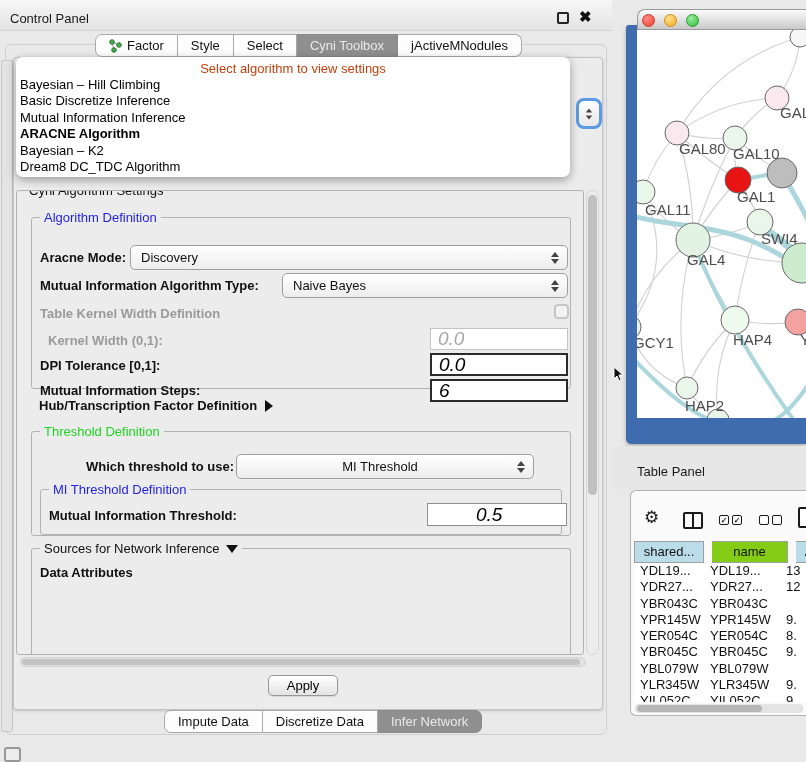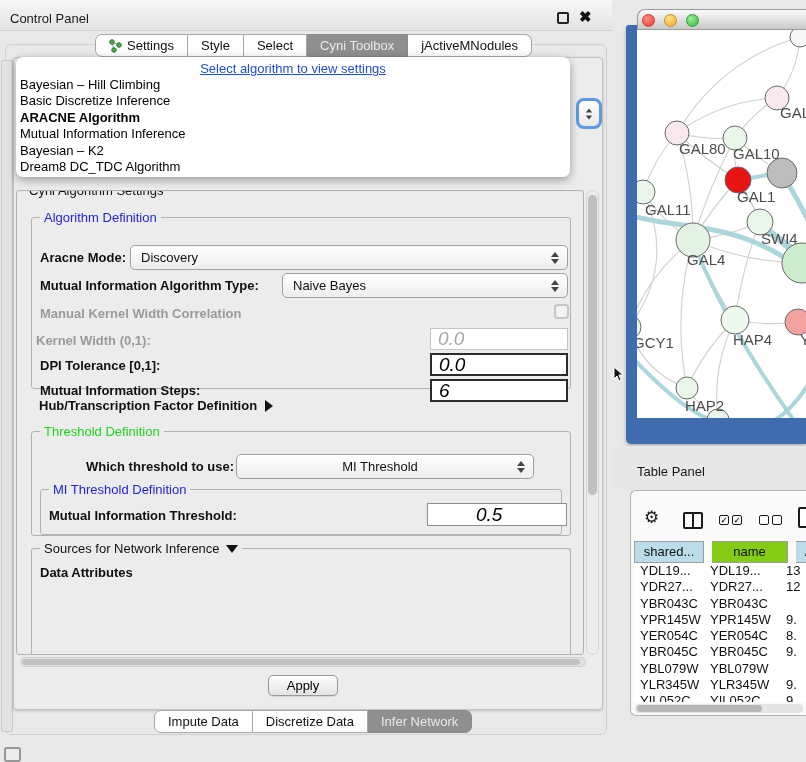--- a/index.html
+++ b/index.html
@@ -16,21 +16,21 @@
   .outer-border { position:absolute; left:5px; top:44px; width:602px; height:691px; border:1px solid #d0d0d0; border-radius:6px; }
   .left-strip { position:absolute; left:1px; top:60px; width:12px; height:672px; background:#e3e3e3; border:1px solid #c8c8c8; border-radius:2px; }
 
   
   .tabbar { position:absolute; display:flex; }
   .tab { height:23px; line-height:22px; padding:0 13px; background:#fdfdfd; border:1px solid #a8a8a8; border-left:none; font-size:13px; color:#111; display:flex; align-items:center; gap:5px; }
   .tab:first-child { border-left:1px solid #a8a8a8; border-radius:7px 0 0 7px; }
   .tab:last-child { border-radius:0 7px 7px 0; }
   .tab.selected { background:#8f8f8f; color:#e9e9e9; border-color:#8a8a8a; }
   #top-tabs { left:95px; top:34px; }
-  #bottom-tabs { left:154px; top:710px; }
+  #bottom-tabs { left:164px; top:710px; }
 
   .inner-panel { position:absolute; left:13px; top:57px; width:590px; height:653px; background:#ececec; border:1px solid #c3c3c3; border-radius:4px; box-shadow:0 1px 3px rgba(0,0,0,.18); }
 
   
   .groupbox { position:absolute; border:1px solid #b2b2b2; border-radius:3px; }
   .grouptitle { position:absolute; top:-8px; left:8px; background:#ececec; padding:0 4px; font-size:13px; white-space:nowrap; }
   .t-blue { color:#2323e0; }
   .t-green { color:#1fd41f; }
 
   .lbl { position:absolute; font-size:13px; font-weight:bold; color:#101010; white-space:nowrap; }
@@ -54,21 +54,21 @@
 
   .hscroll { position:absolute; background:#e2e2e2; border:1px solid #d0d0d0; border-radius:5px; }
   .hscroll .thumb { position:absolute; top:1px; bottom:1px; background:#c2c2c2; border-radius:4px; }
   .vscroll { position:absolute; left:586px; top:190px; width:13px; height:465px; background:#ececec; border:1px solid #d6d6d6; border-radius:6px; }
   .vscroll .thumb { position:absolute; left:1px; top:4px; width:9px; height:300px; background:#c0c0c0; border-radius:5px; }
 
   .apply-btn { position:absolute; left:268px; top:675px; width:70px; height:21px; background:linear-gradient(#ffffff,#e3e3e3); border:1px solid #979797; border-radius:5px; font-size:13px; text-align:center; line-height:19px; box-shadow:0 1px 1px rgba(0,0,0,.1); }
 
   
   .popup { position:absolute; left:16px; top:57px; width:554px; height:120px; background:#fff; border-radius:7px; box-shadow:0 3px 10px rgba(0,0,0,.35); z-index:50; overflow:hidden; }
-  .popup .prompt { text-align:center; color:#1d4ed8; font-size:13px; margin-top:4px; height:16px;text-decoration:underline; }
+  .popup .prompt { text-align:center; color:#c2410c; font-size:13px; margin-top:4px; height:16px; }
   .popup .opt { height:16.4px; line-height:16.4px; padding-left:4px; font-size:13px; color:#000; white-space:nowrap; }
   .popup .opt.bold { font-weight:bold; }
   .focus-frag { position:absolute; left:576px; top:98px; width:26px; height:31px; border:3px solid #5b9ae2; border-radius:8px; background:linear-gradient(#fff,#e8e8e8); z-index:4; display:flex; align-items:center; justify-content:center; flex-direction:column; gap:2px; }
 
   
   .net-blue { position:absolute; left:626px; top:25px; width:180px; height:419px; background:#3e6cae; border-radius:3px 0 0 5px; box-shadow:0 2px 4px rgba(0,0,0,.25); }
   .net-titlebar { position:absolute; left:637px; top:9px; width:169px; height:21px; background:linear-gradient(#fbfbfb,#c9c9c9); border:1px solid #9b9b9b; border-right:none; border-radius:8px 0 0 0; }
   .tl { position:absolute; top:4px; width:13px; height:13px; border-radius:50%; }
   .net-canvas { position:absolute; left:637px; top:30px; width:169px; height:388px; background:#fff; overflow:hidden; }
 
@@ -110,21 +110,21 @@
 
   <div id="top-tabs" class="tabbar">
       <div class="tab">
         <svg class="net-tab-icon" width="13" height="14">
           <line x1="3" y1="3" x2="10" y2="6" stroke="#9a9a9a"></line>
           <line x1="3" y1="3" x2="5" y2="11" stroke="#9a9a9a"></line>
           <circle cx="3" cy="3" r="2.3" fill="#49a84b" stroke="#2e7d30"></circle>
           <circle cx="10" cy="6" r="2.3" fill="#49a84b" stroke="#2e7d30"></circle>
           <circle cx="5" cy="11" r="2.3" fill="#49a84b" stroke="#2e7d30"></circle>
         </svg>
-        <span>Settings</span>
+        <span>Factor</span>
       </div>
       <div class="tab">
         <span>Style</span>
       </div>
       <div class="tab">
         <span>Select</span>
       </div>
       <div class="tab selected">
         <span>Cyni Toolbox</span>
       </div>
@@ -152,24 +152,24 @@
 
       <span class="lbl" style="left:8px; top:60px;">Mutual Information Algorithm Type:</span>
       <div class="combo" style="left:250px; top:55px; width:286px; height:25px;">
         <span class="val">Naive Bayes</span>
         <span class="spin">
             <span class="arrow-up"></span>
             <span class="arrow-dn"></span>
           </span>
       </div>
 
-      <span class="lbl disabled" style="left:8px; top:88px;">Manual Kernel Width Correlation</span>
+      <span class="lbl disabled" style="left:8px; top:88px;">Table Kernel Width Definition</span>
       <div class="checkbox" style="left:522px; top:86px;"></div>
 
-      <span class="lbl disabled" style="left:4px; top:115px;">Kernel Width (0,1):</span>
+      <span class="lbl disabled" style="left:16px; top:115px;">Kernel Width (0,1):</span>
       <input class="field dim" style="left: 398px; top: 110px; width: 138px; height: 22px;" readonly="" value="0.0">
 
       <span class="lbl" style="left:8px; top:140px;">DPI Tolerance [0,1]:</span>
       <input class="field strong" style="left: 398px; top: 135px; width: 138px; height: 23px;" readonly="" value="0.0">
 
       <span class="lbl" style="left:8px; top:165px;text-align:center;">Mutual Information Steps:</span>
       <input class="field strong" style="left: 398px; top: 161px; width: 138px; height: 23px;" readonly="" value="6">
     </div>
 
     <span class="lbl" style="left:22px; top:207px;"><span>Hub/Transcription Factor Definition</span><span class="tri-right"></span></span>
@@ -219,22 +219,22 @@
       <div class="tab selected">
         <span>Infer Network</span>
       </div>
     </div>
 
   <div class="popup">
     <div class="prompt">Select algorithm to view settings</div>
     <div id="algo-options">
         <div class="opt">Bayesian – Hill Climbing</div>
         <div class="opt">Basic Discretize Inference</div>
+        <div class="opt">Mutual Information Inference</div>
         <div class="opt bold">ARACNE Algorithm</div>
-        <div class="opt">Mutual Information Inference</div>
         <div class="opt">Bayesian – K2</div>
         <div class="opt">Dream8 DC_TDC Algorithm</div>
       </div>
   </div>
   <div class="focus-frag">
     <span class="arrow-up" style="transform:scale(.8);"></span>
       <span class="arrow-dn" style="transform:scale(.8);"></span>
   </div>
 
   <div class="net-blue"></div>

